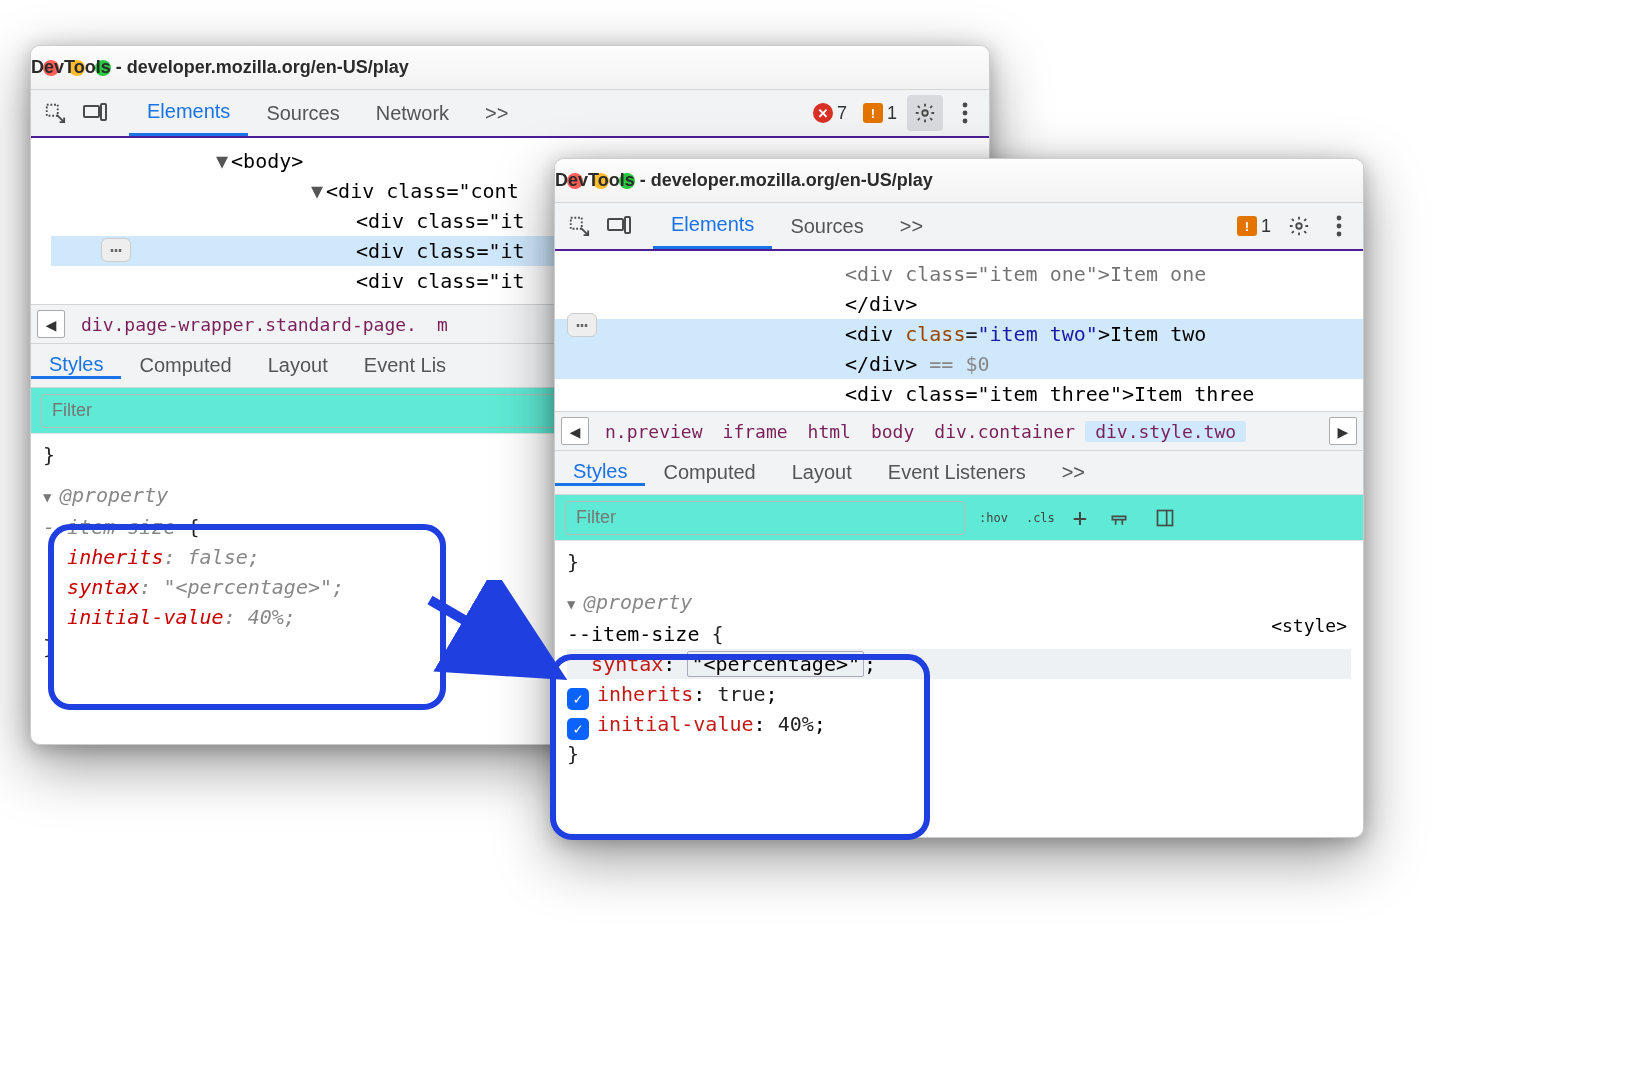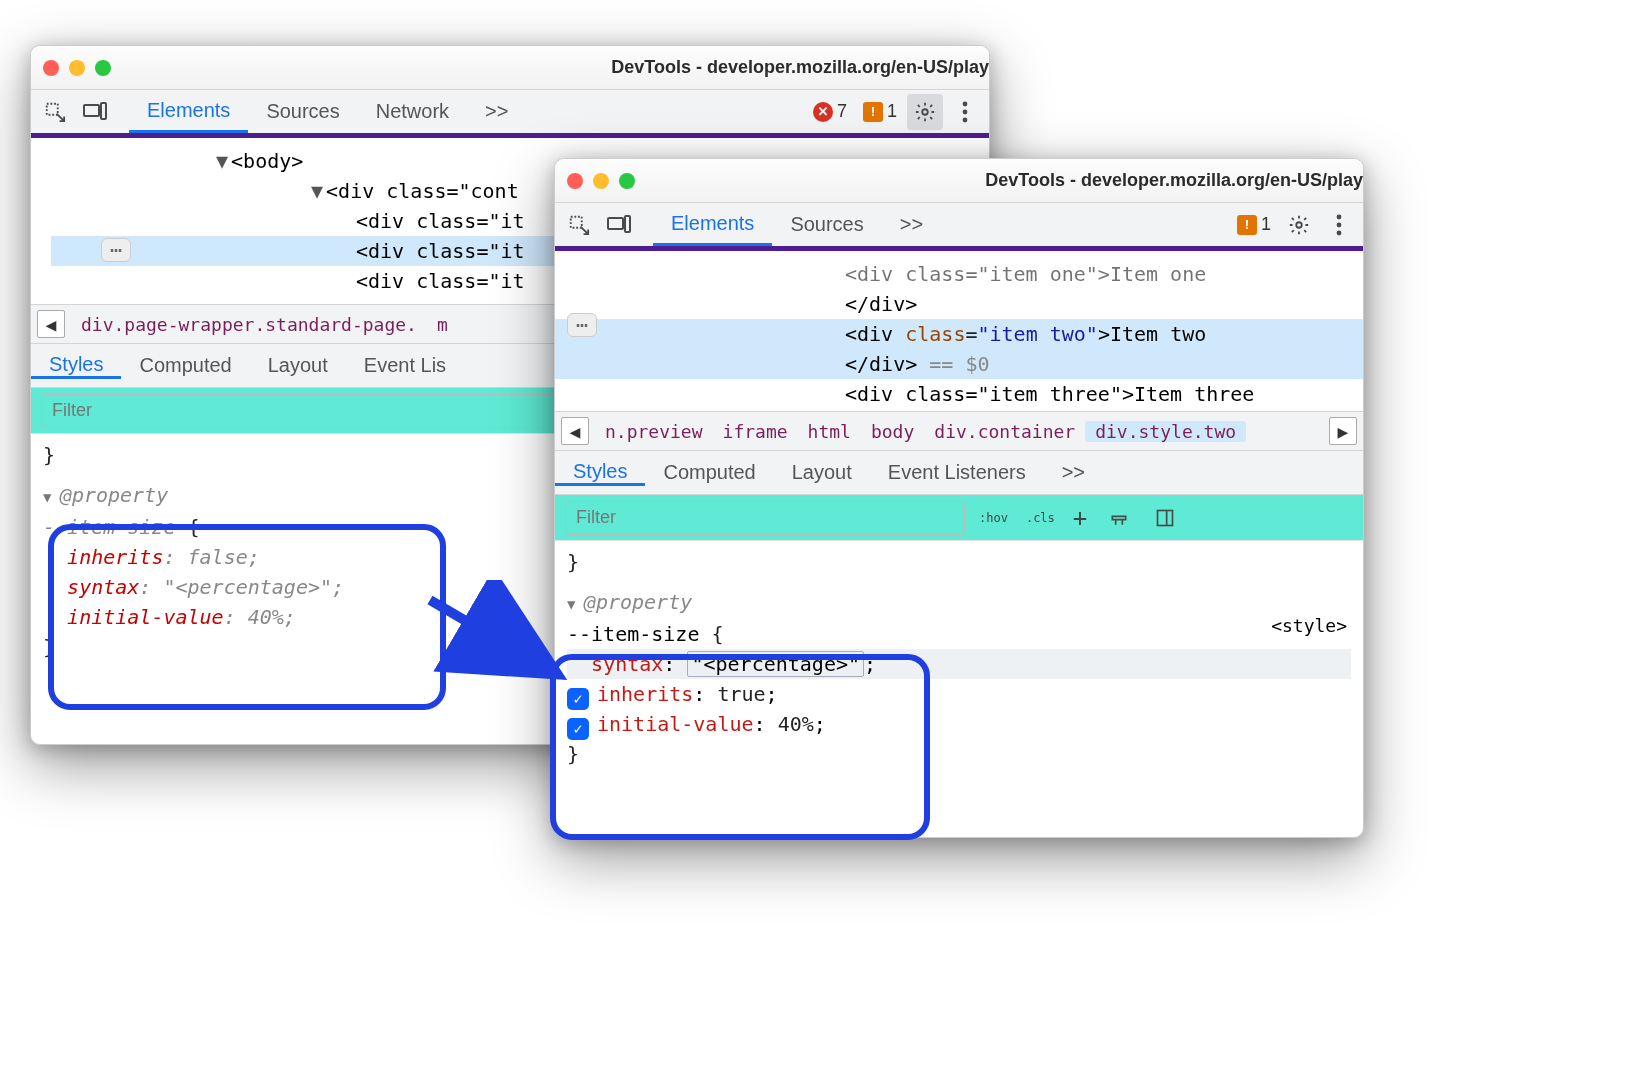--- a/index.html
+++ b/index.html
@@ -33,27 +33,27 @@
   }
   .traffic { display:flex; gap:10px; }
   .traffic span {
     width:16px; height:16px; border-radius:50%;
     display:inline-block;
   }
   .tl-close{background:#ff5f57;}
   .tl-min{background:#febc2e;}
   .tl-max{background:#28c840;}
   .window-title {
-    position:absolute; left:0; right:0; text-align:right;
+    position:absolute; left:0; right:0; text-align:left;
     font-size:18px; font-weight:600; color:#2b2b2b; pointer-events:none;
   }
   
   .toolbar {
     display:flex; align-items:center; height:48px;
-    border-bottom:5px solid #4c1d95; background:#f1f3f4;
+    border-bottom:2px solid #4c1d95; background:#f1f3f4;
     padding:0 6px; gap:4px;
   }
   .tb-iconbtn {
     width:36px; height:36px; display:flex;align-items:center;justify-content:center;
     color:#4a4a4a; border-radius:4px;
   }
   .tb-iconbtn.sel { background:#d9dadd; }
   .tabgroup { display:flex; align-items:stretch; height:100%; margin-left:12px;}
   .tab {
     display:flex; align-items:center; padding:0 18px;

